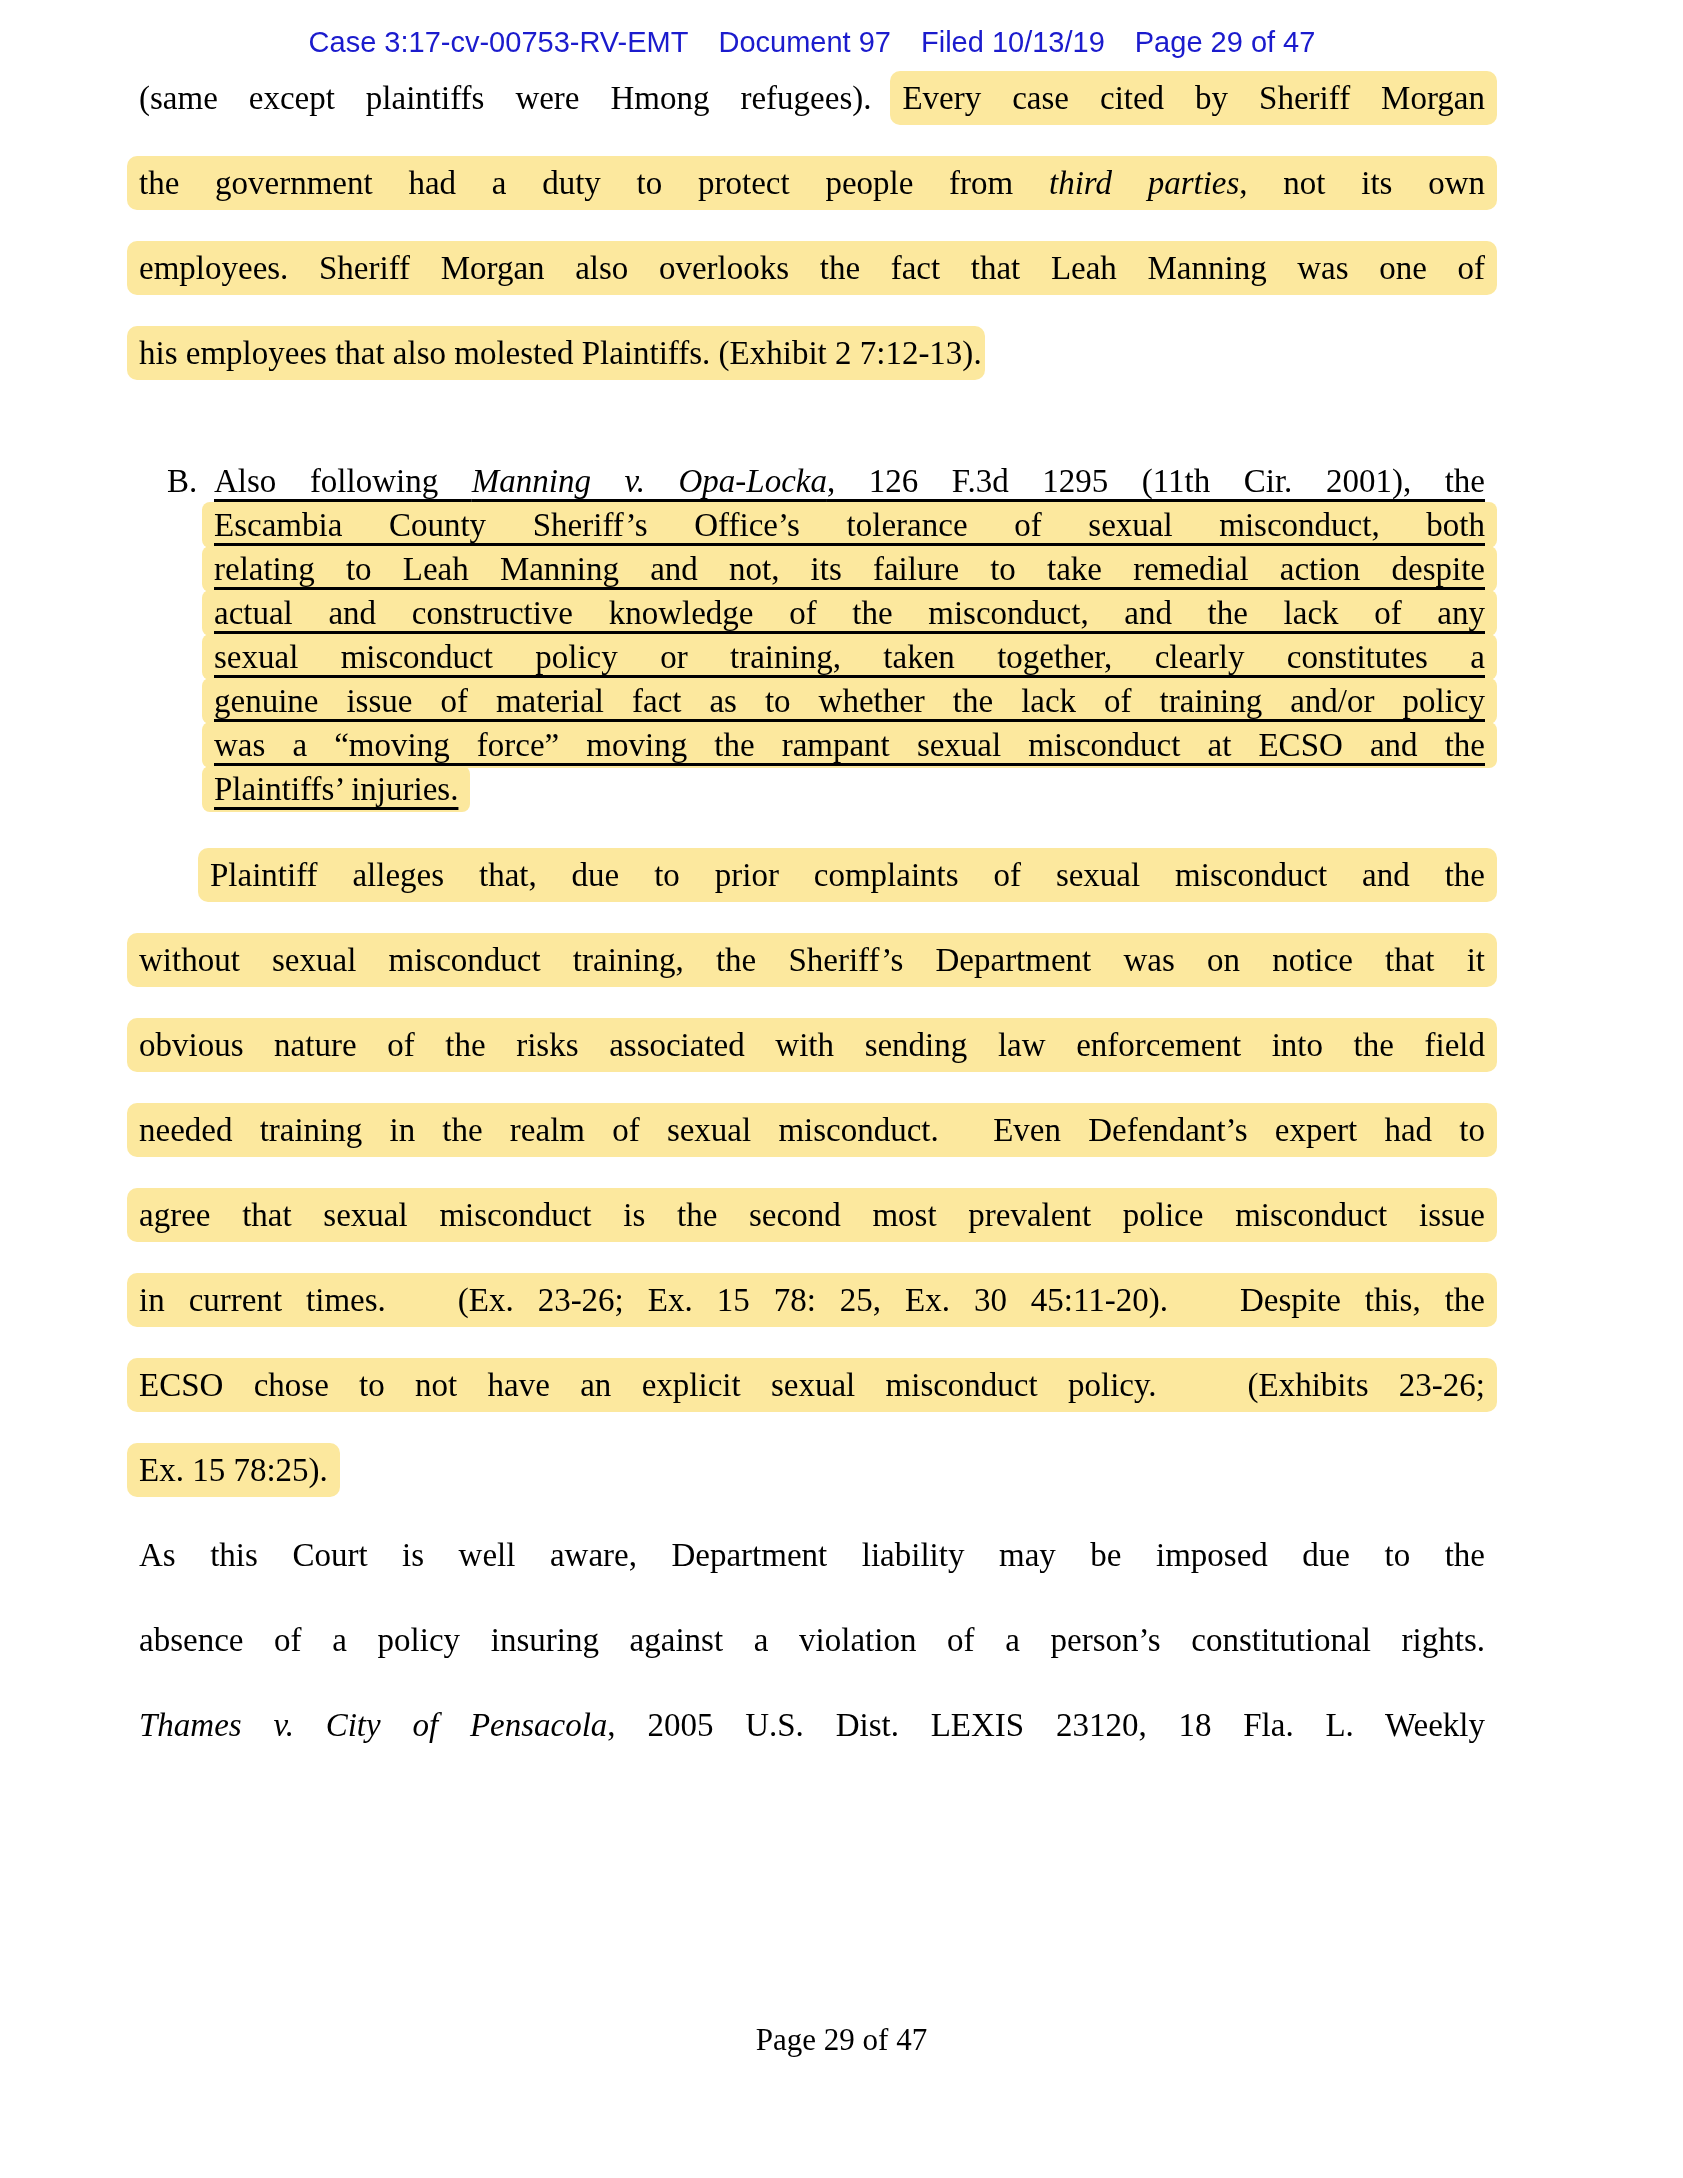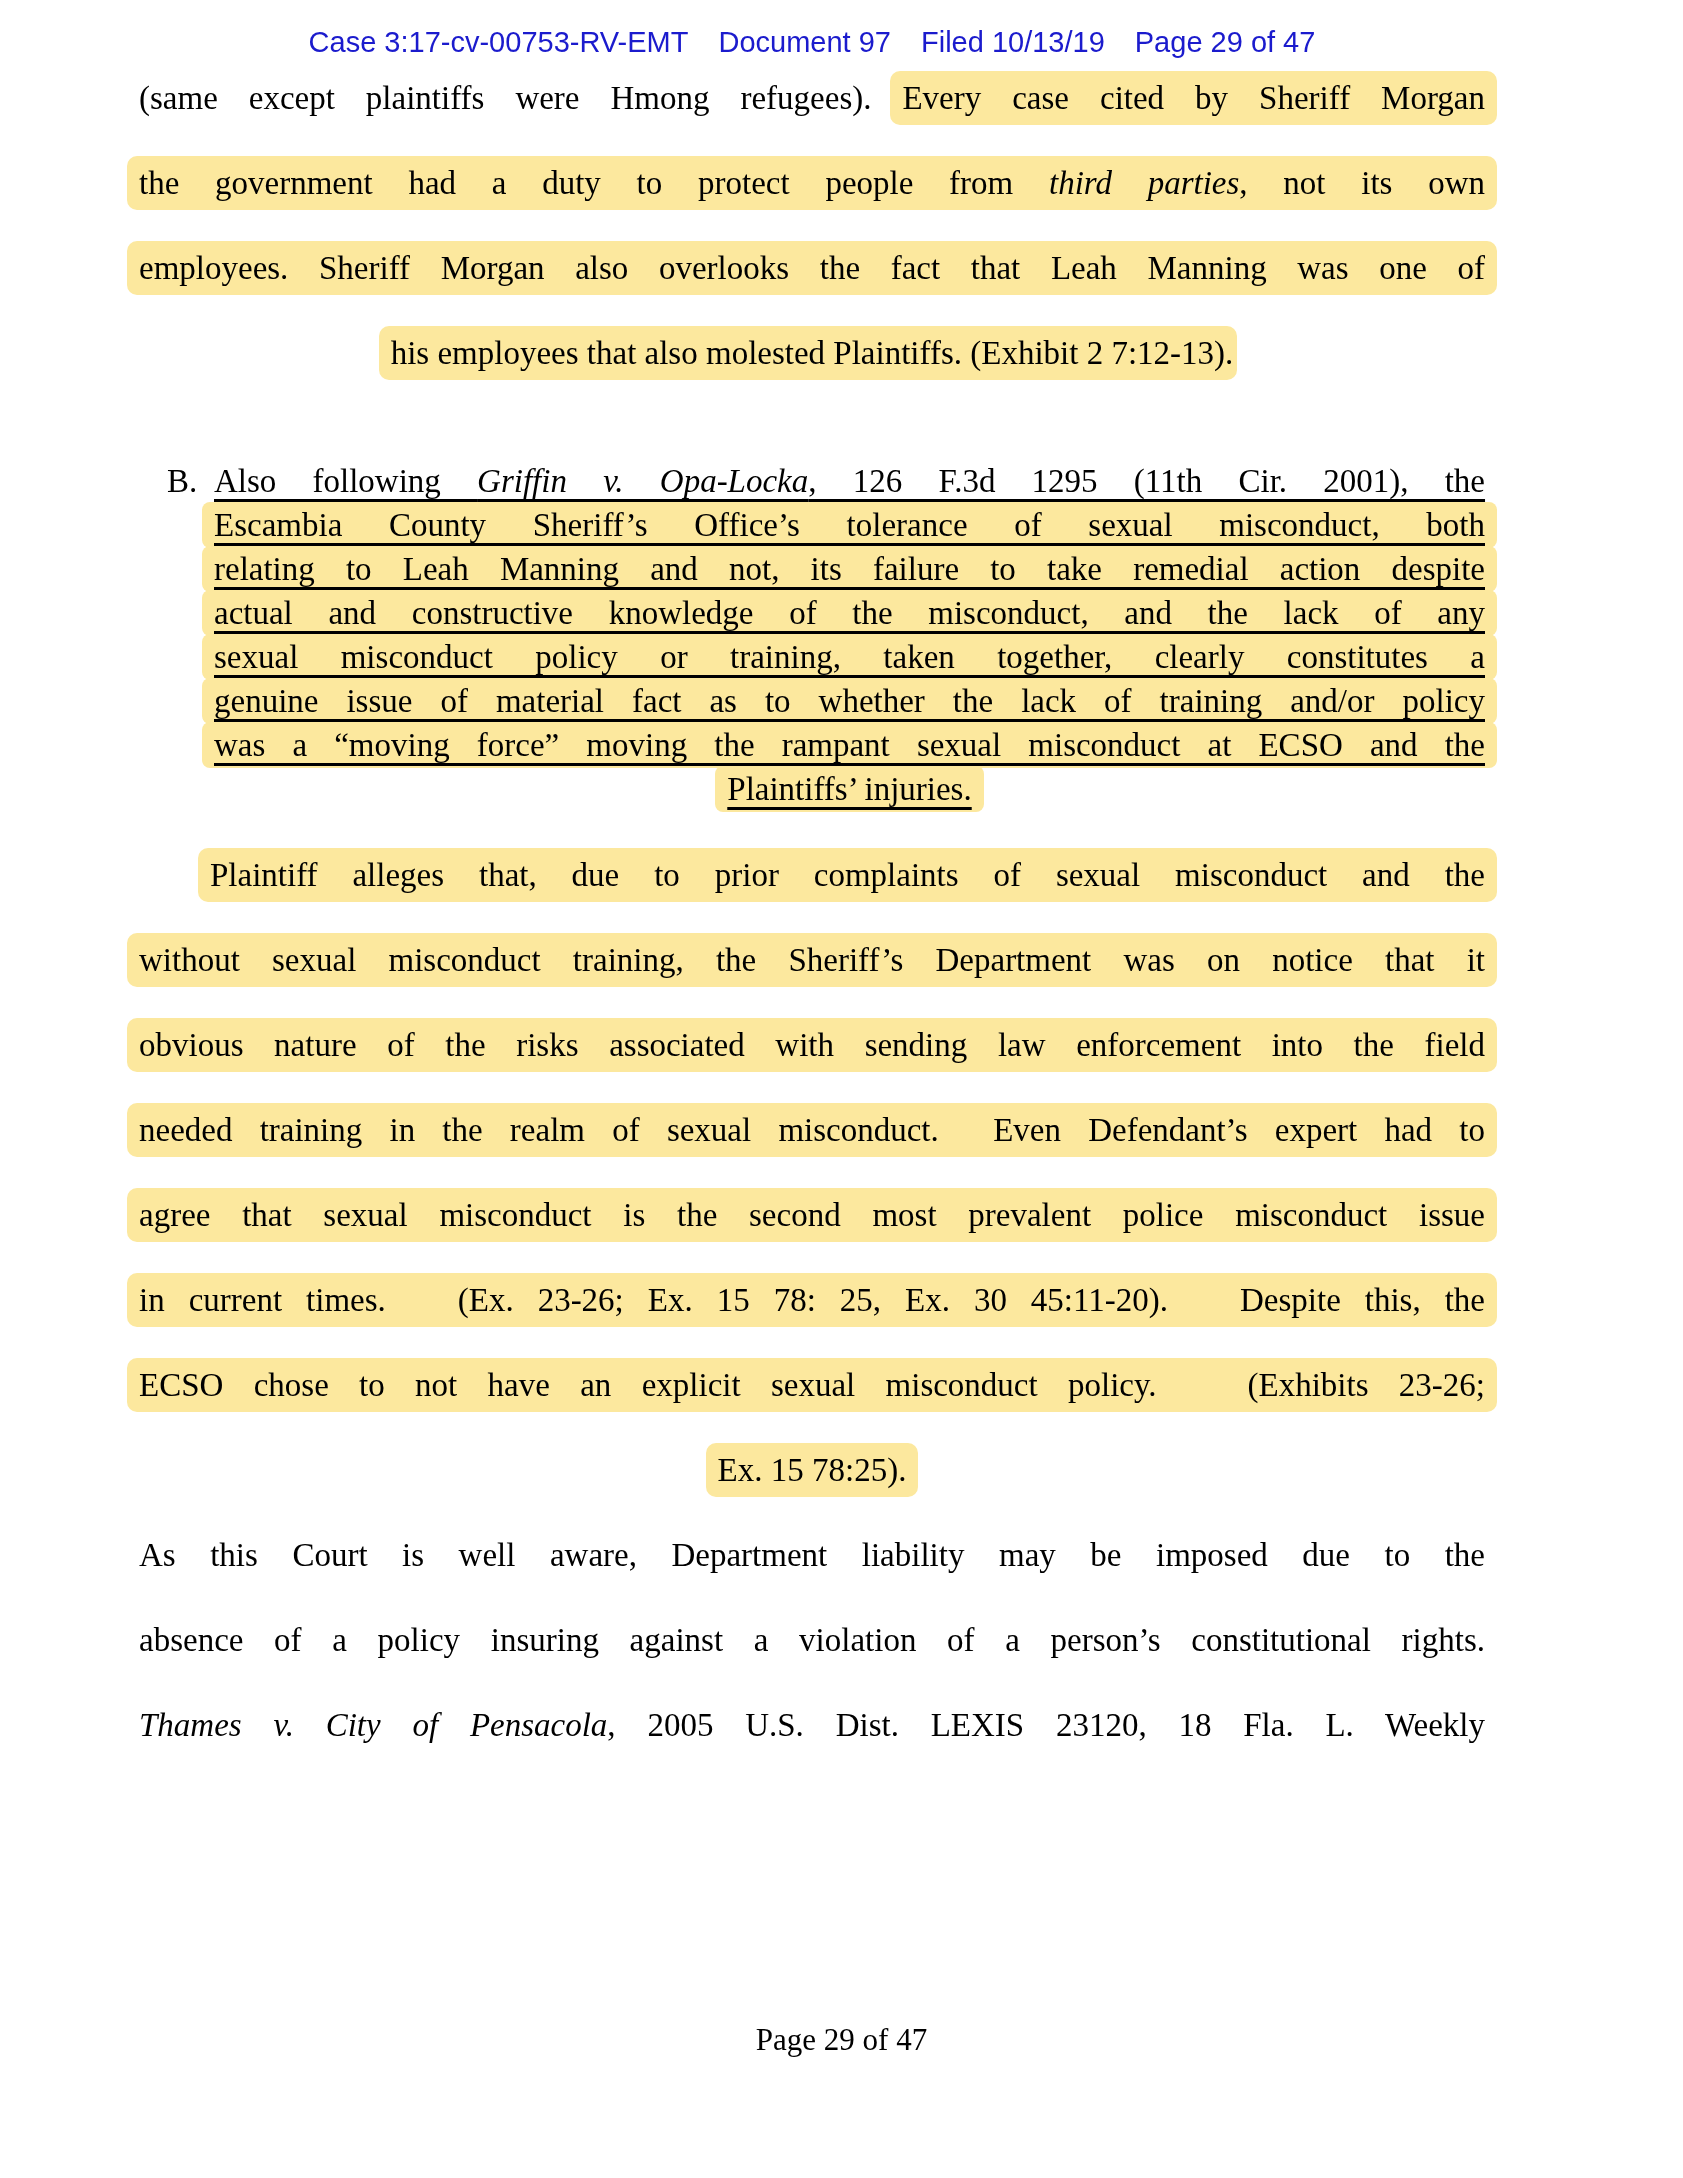--- a/index.html
+++ b/index.html
@@ -27,21 +27,21 @@
   .content {
     position: absolute;
     top: 0;
     left: 139px;
     width: 1346px;
     font-size: 33px;
   }
   .para { position: relative; }
   .para.double .line { line-height: 53px; margin-bottom: 32px; }
   .para.single-block .line { line-height: 44px; margin-bottom: 0; }
-  .line { position: relative; text-align: center; }
+  .line { position: relative; }
   .line.just { text-align: justify; text-align-last: justify; }
   .line.indent { padding-left: 71px; }
   
   .hl {
     background: #fce89e;
     border-radius: 10px;
     padding: 9px 12px;
     margin: 0 -12px;
     box-decoration-break: clone;
     -webkit-box-decoration-break: clone;
@@ -87,21 +87,21 @@
 
   <div class="content">
       <div class="para double para-1">
         <div class="line just"><span><span class="">(same except plaintiffs were Hmong refugees). </span></span><span class="hl"><span class="">Every case cited by Sheriff Morgan</span></span></div>
         <div class="line just"><span class="hl"><span class="">the government had a duty to protect people from </span><span class="it ">third parties</span><span class="">, not its own</span></span></div>
         <div class="line just"><span class="hl"><span class="">employees. Sheriff Morgan also overlooks the fact that Leah Manning was one of</span></span></div>
         <div class="line"><span class="hl"><span class="">his employees that also molested Plaintiffs. (Exhibit 2 7:12-13)</span></span><span><span class="">.</span></span></div>
       </div>
       <div class="para single-block section-b">
         <span class="b-label">B.</span>
-        <div class="line just"><span><span class="u">Also following </span><span class="it u">Griffin v. Opa-Locka</span><span class="u">, 126 F.3d 1295 (11th Cir. 2001), the</span></span></div>
+        <div class="line just"><span><span class="u">Also following </span><span class="it u">Manning v. Opa-Locka</span><span class="u">, 126 F.3d 1295 (11th Cir. 2001), the</span></span></div>
         <div class="line just"><span class="hl"><span class="u">Escambia County Sheriff’s Office’s tolerance of sexual misconduct, both</span></span></div>
         <div class="line just"><span class="hl"><span class="u">relating to Leah Manning and not, its failure to take remedial action despite</span></span></div>
         <div class="line just"><span class="hl"><span class="u">actual and constructive knowledge of the misconduct, and the lack of any</span></span></div>
         <div class="line just"><span class="hl"><span class="u">sexual misconduct policy or training, taken together, clearly constitutes a</span></span></div>
         <div class="line just"><span class="hl"><span class="u">genuine issue of material fact as to whether the lack of training and/or policy</span></span></div>
         <div class="line just"><span class="hl"><span class="u">was a “moving force” moving the rampant sexual misconduct at ECSO and the</span></span></div>
         <div class="line"><span class="hl"><span class="u">Plaintiffs’ injuries.</span></span></div>
       </div>
       <div class="para double para-2">
         <div class="line just indent"><span class="hl"><span class="">Plaintiff alleges that, due to prior complaints of sexual misconduct and the</span></span></div>

